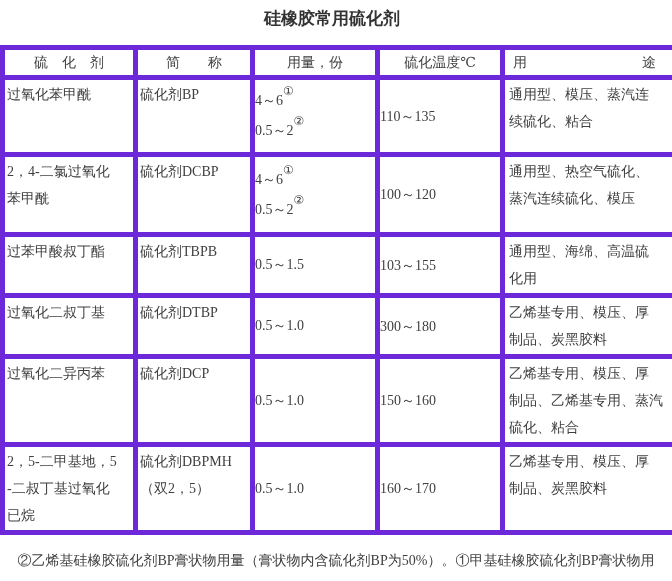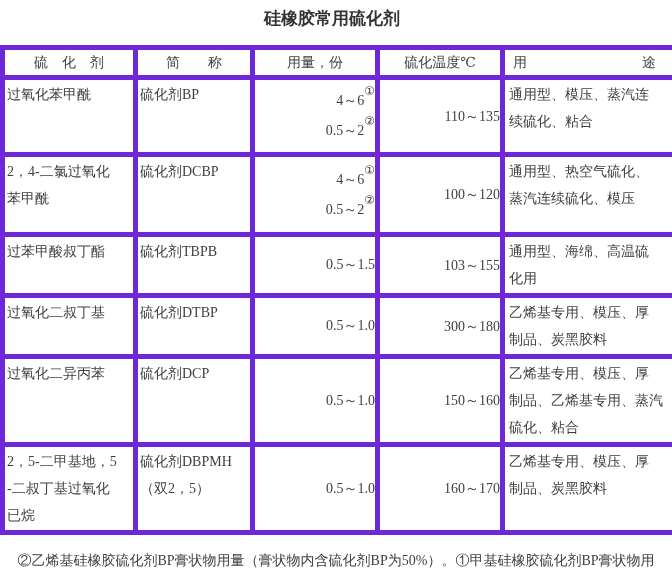--- a/index.html
+++ b/index.html
@@ -50,21 +50,21 @@
     justify-content: space-between;
     padding: 0 16px 0 8px;
   }
   td {
     vertical-align: top;
     line-height: 27px;
     padding: 1px 2px;
   }
   td.c-dose, td.c-temp {
     vertical-align: middle;
-    text-align: right;
+    text-align: left;
     padding: 0;
     margin-top: 43px;
   }
   td.c-use { padding-left: 4px; padding-right: 2px; }
   .dose-line { line-height: 26px; margin: 4px 0; }
   .dose-line sup {
     font-size: 12px;
     line-height: 0;
     position: relative;
     top: -4px;

